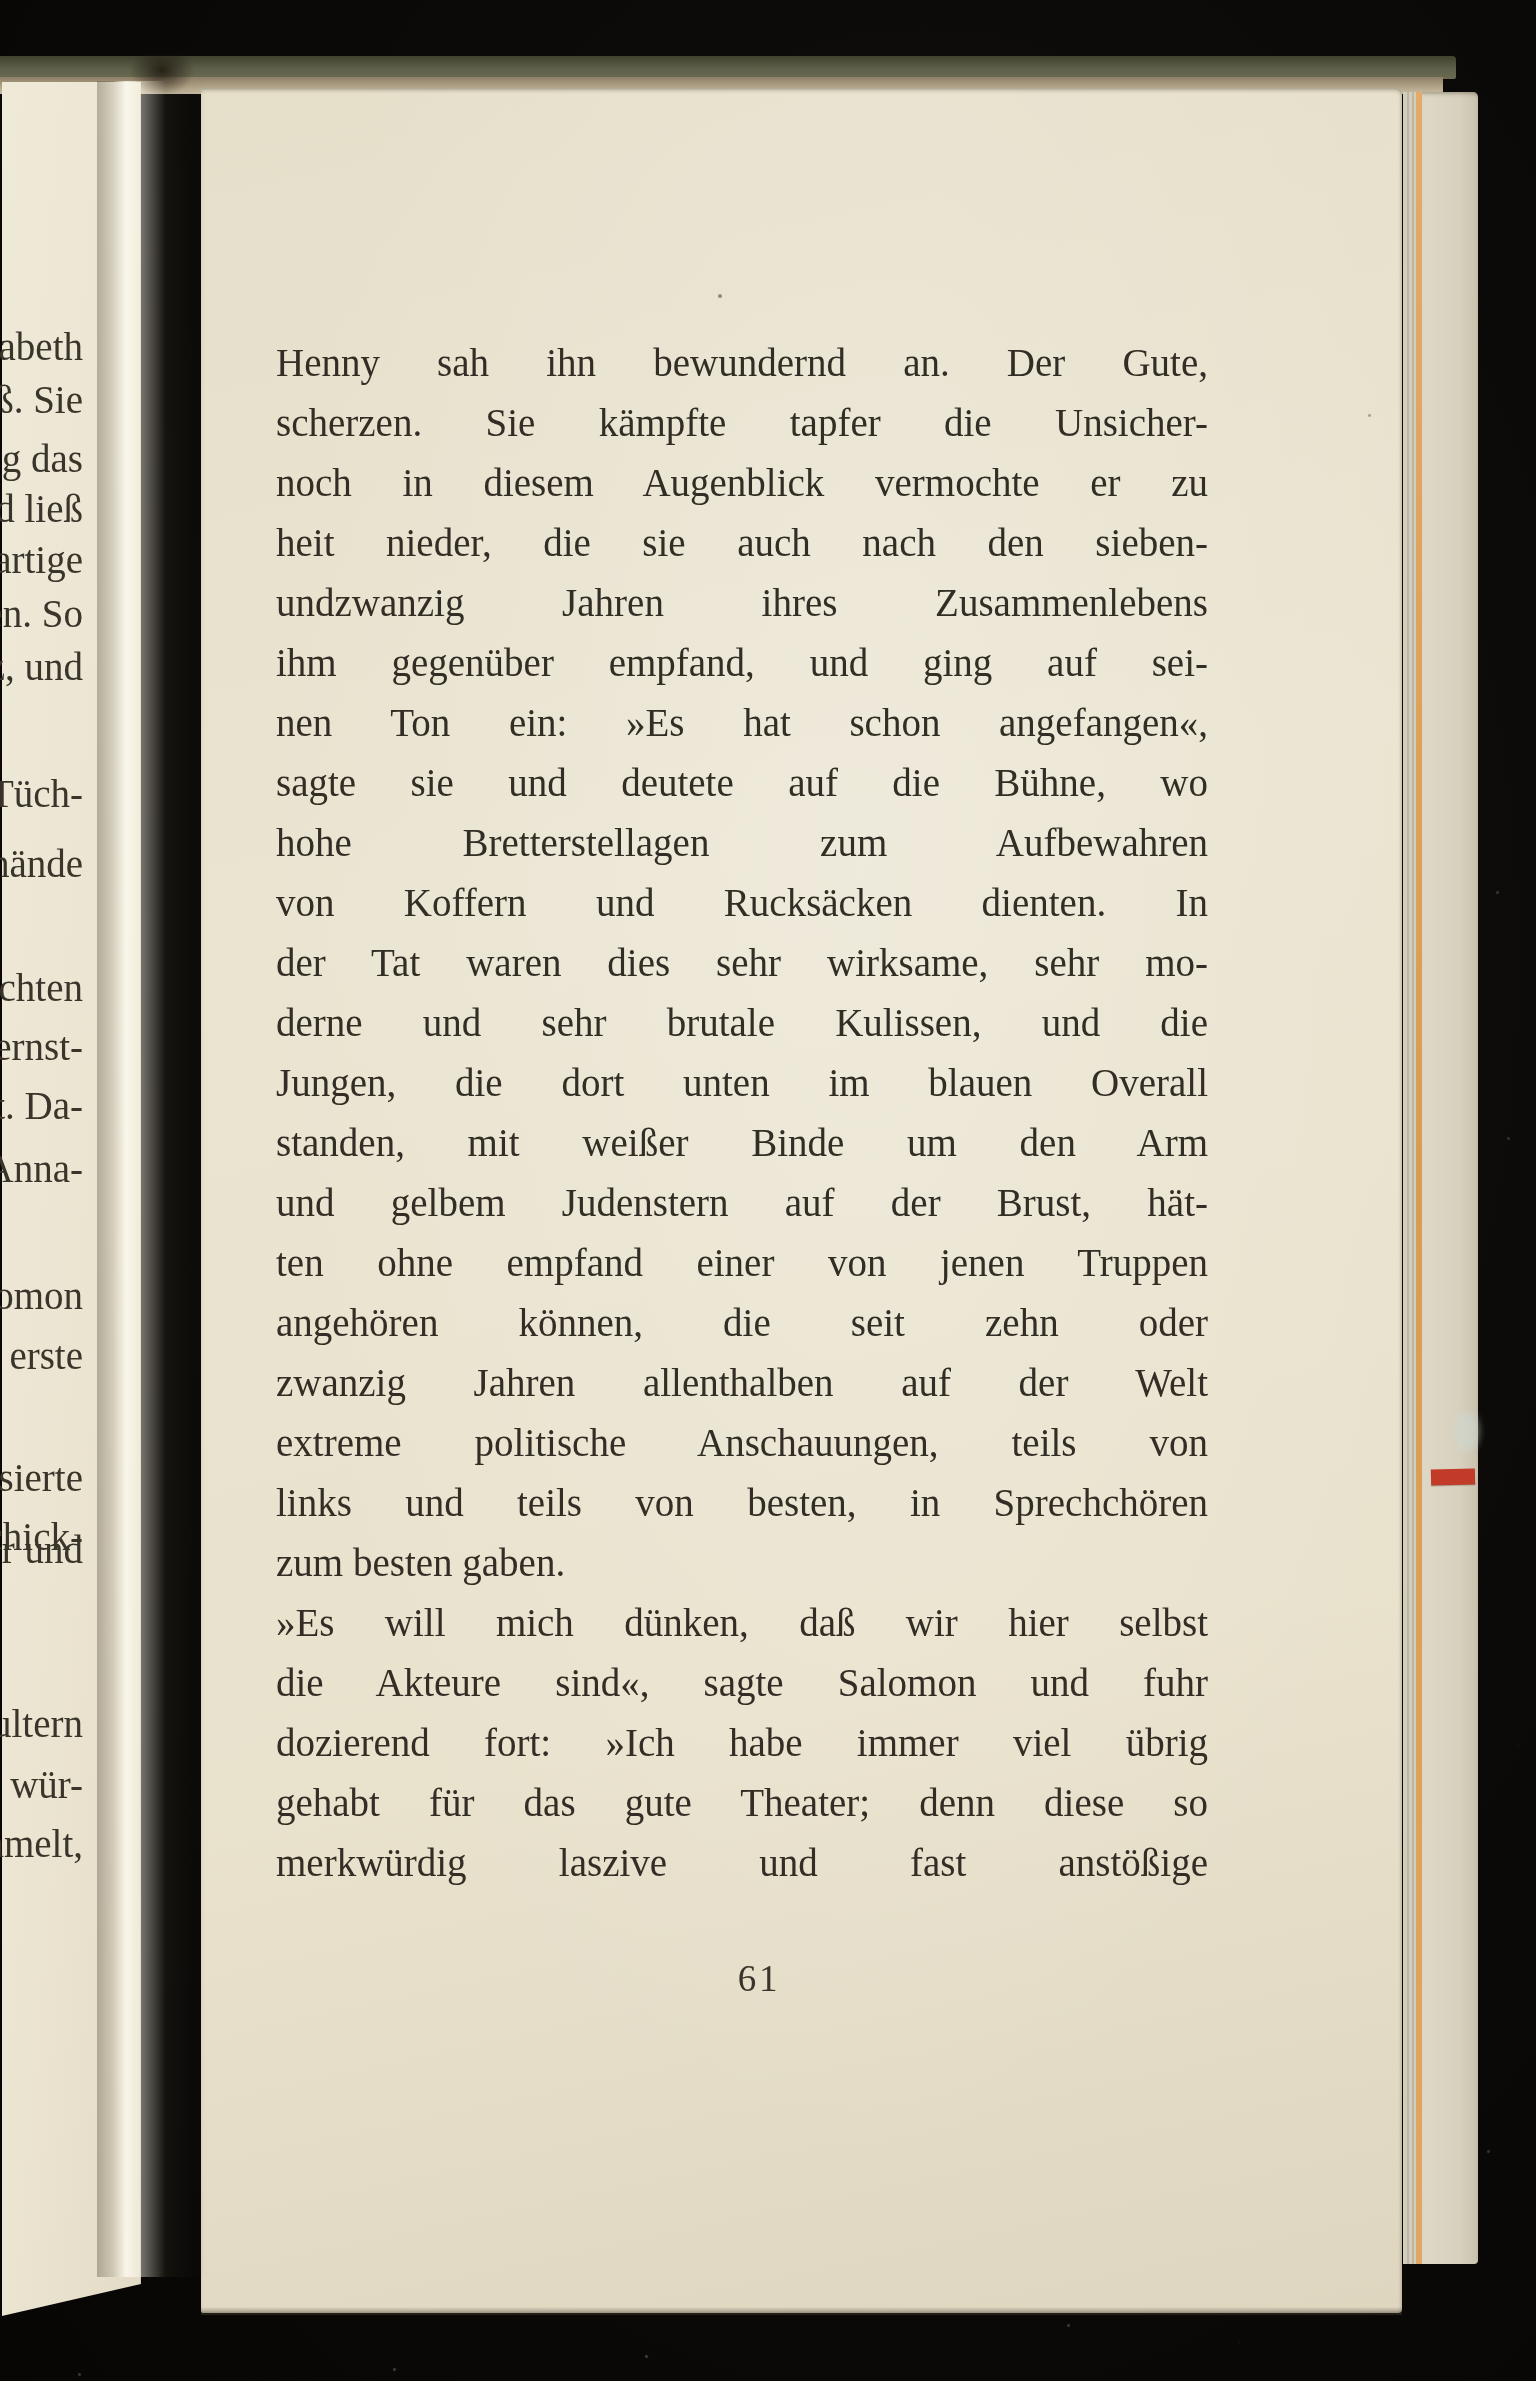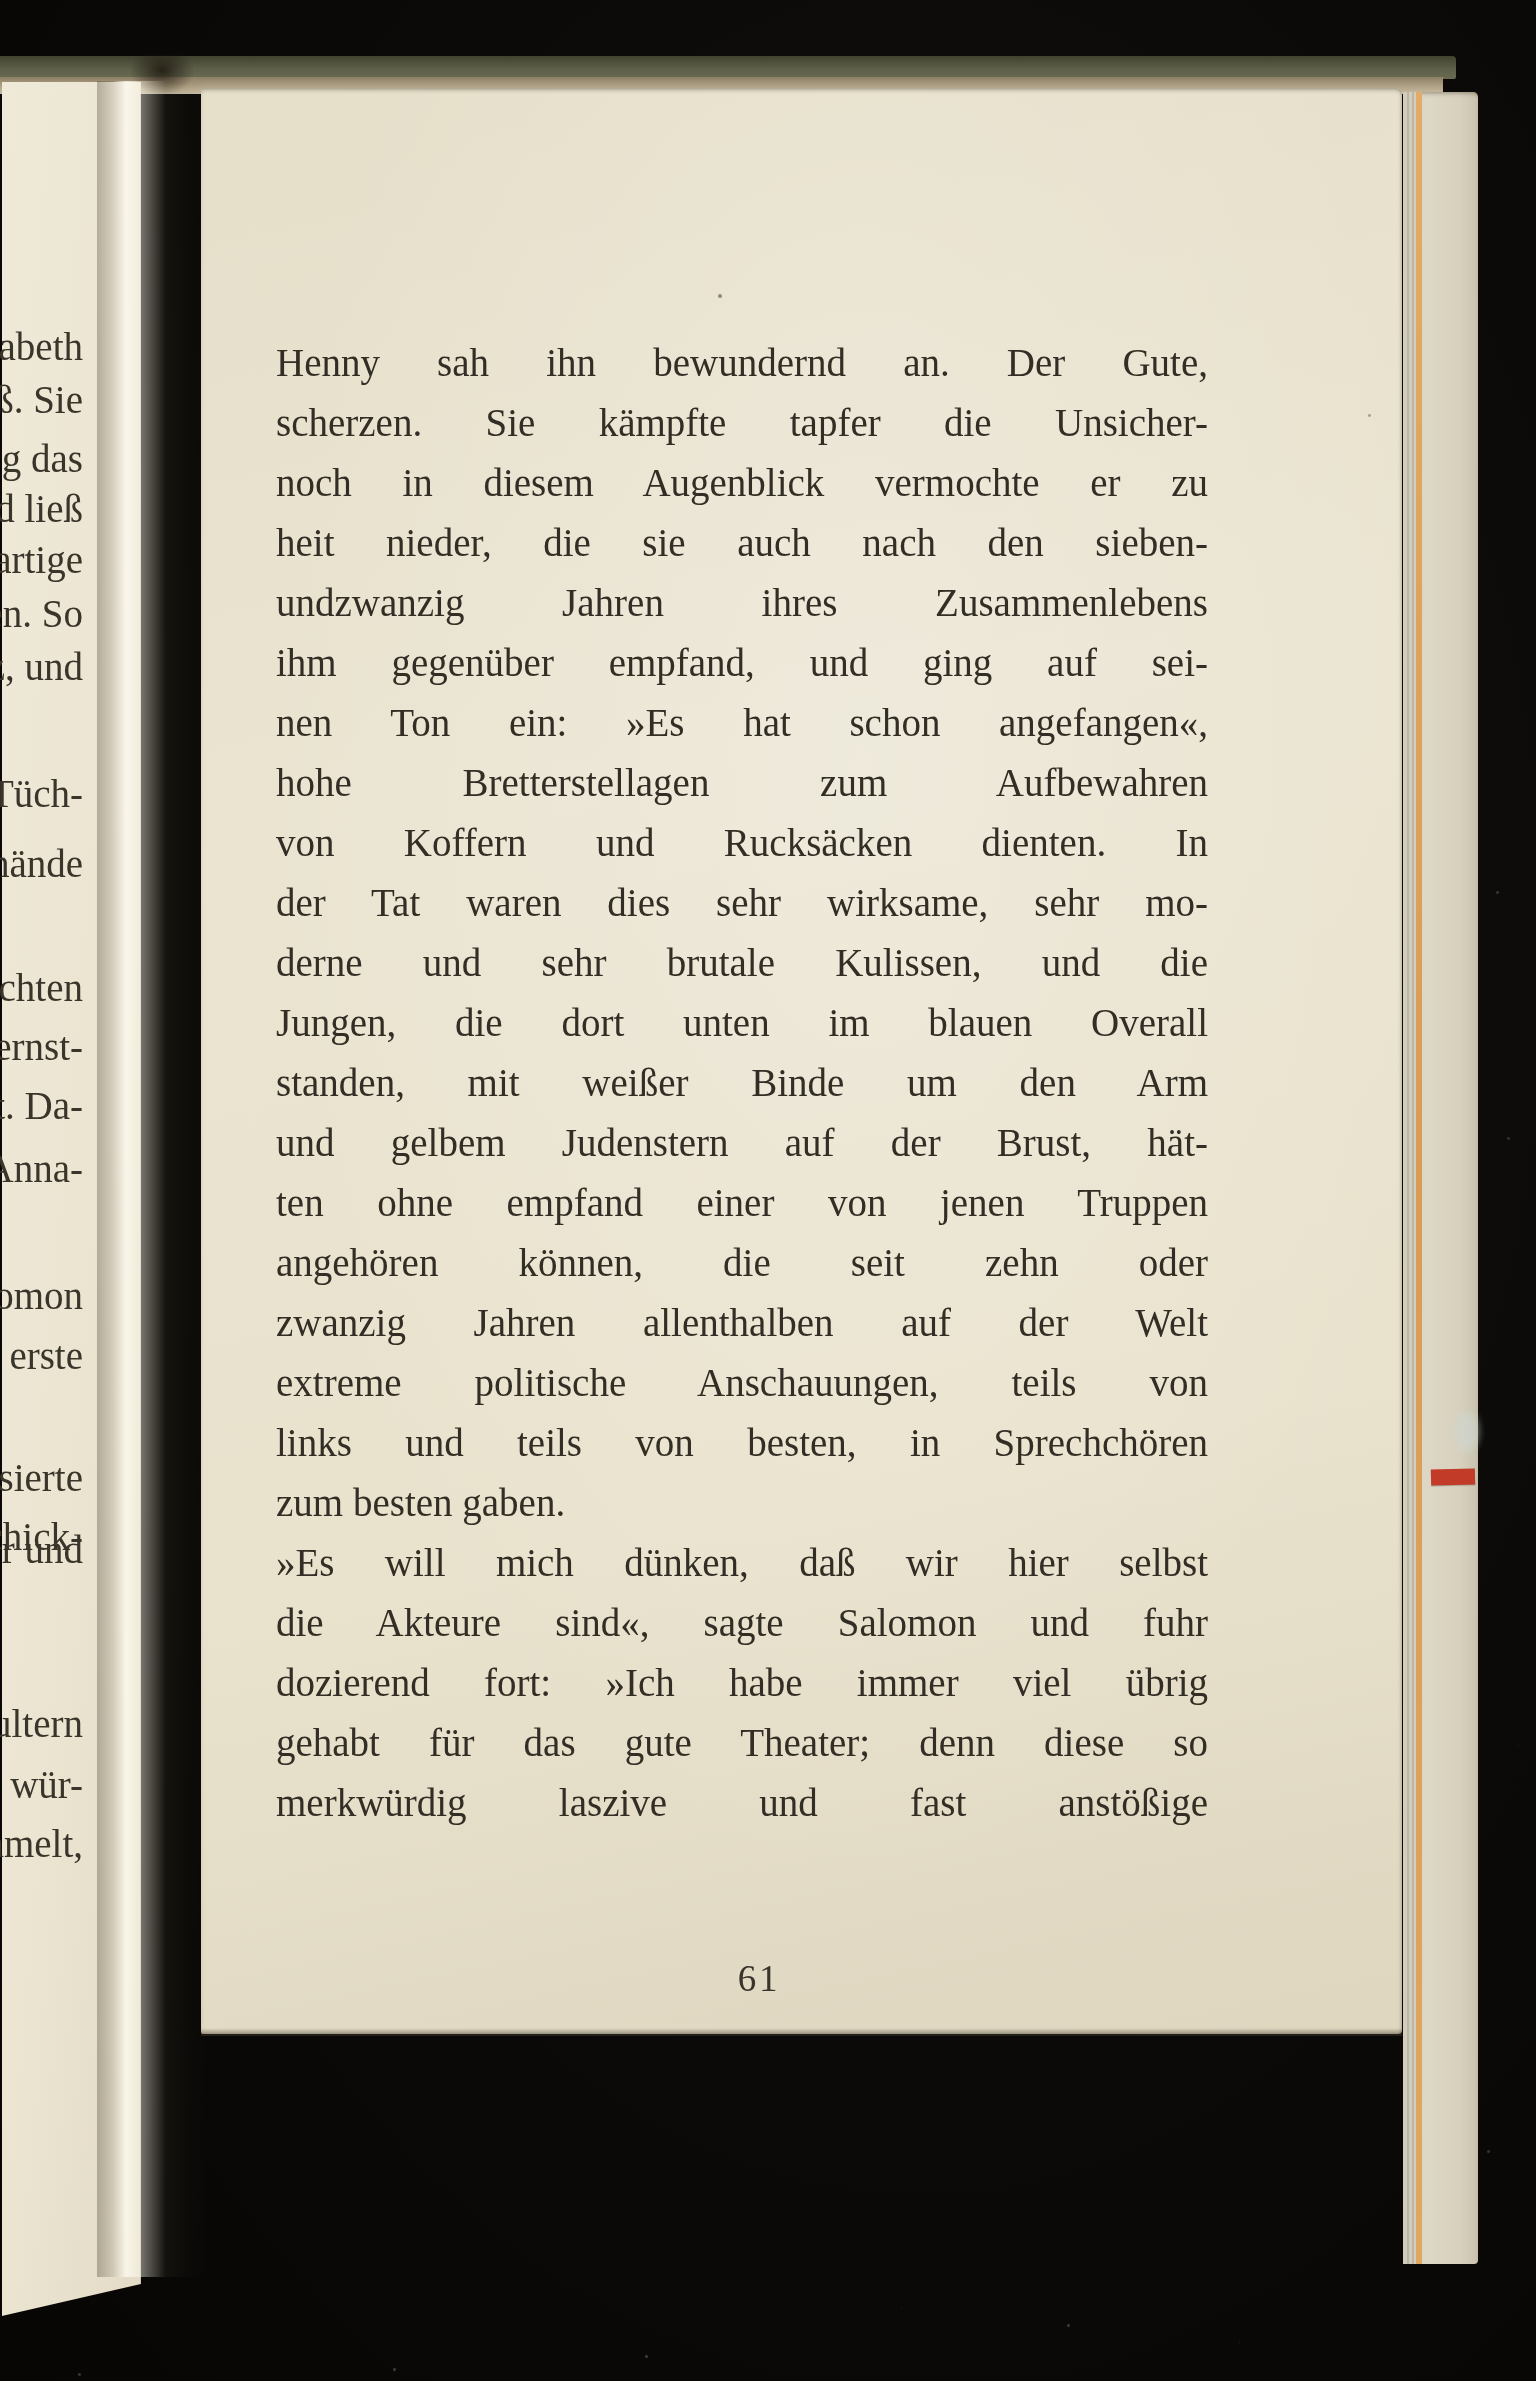--- a/index.html
+++ b/index.html
@@ -22,21 +22,21 @@
     clip-path:polygon(0 0,100% 0,100% calc(100% - 32px),0 100%);}
   .frag{position:absolute;right:1454px;z-index:3;white-space:nowrap;
     height:60px;line-height:60px;font-size:39px;color:#3a352b;text-align:left;}
   
   .gutter{position:absolute;left:97px;top:81px;width:111px;height:2196px;z-index:4;
     background:linear-gradient(90deg,
       rgba(46,38,24,.30) 0%, rgba(46,38,24,.12) 14%,
       rgba(252,249,238,.85) 26%, rgba(248,244,230,.45) 40%,
       rgba(82,72,52,.16) 62%, rgba(82,72,52,.05) 82%, rgba(82,72,52,0) 100%);}
   
-  .page-main{position:absolute;left:201px;top:88px;width:1201px;height:1946px;z-index:2;
+  .page-main{position:absolute;left:201px;top:88px;width:1201px;height:2225px;z-index:2;
     border-radius:1.9px 5.6px 3.7px 1.9px;
     background:
       radial-gradient(ellipse at 55% 35%, rgba(255,255,255,.22), rgba(255,255,255,0) 65%),
       linear-gradient(168deg,#e6dfca 0%,#eae4d1 35%,#e9e2cd 70%,#ded6bf 100%);
     box-shadow:inset 0 3.7px 5.6px -2.8px rgba(70,60,40,.55), inset -2.8px 0 4.7px -2.8px rgba(70,60,40,.35);}
   .page-main::after{content:"";position:absolute;left:0;bottom:-1.9px;width:100%;height:7.5px;
     background:linear-gradient(180deg,rgba(60,54,40,0) 0%,rgba(60,54,40,.55) 100%);}
   .text-block{position:absolute;left:75px;top:245px;width:932px;z-index:3;}
   .tline{height:60px;line-height:60px;font-size:39px;color:#332e25;
     text-align:justify;text-align-last:justify;white-space:normal;}
@@ -106,20 +106,21 @@
 
   <div class="page-main">
     <div class="text-block">
       <div class="tline">Henny sah ihn bewundernd an. Der Gute,</div>
       <div class="tline">scherzen. Sie kämpfte tapfer die Unsicher-</div>
       <div class="tline">noch in diesem Augenblick vermochte er zu</div>
       <div class="tline">heit nieder, die sie auch nach den sieben-</div>
       <div class="tline">undzwanzig Jahren ihres Zusammenlebens</div>
       <div class="tline">ihm gegenüber empfand, und ging auf sei-</div>
       <div class="tline">nen Ton ein: »Es hat schon angefangen«,</div>
+      <div class="tline">sagte sie und deutete auf die Bühne, wo</div>
       <div class="tline">hohe Bretterstellagen zum Aufbewahren</div>
       <div class="tline">von Koffern und Rucksäcken dienten. In</div>
       <div class="tline">der Tat waren dies sehr wirksame, sehr mo-</div>
       <div class="tline">derne und sehr brutale Kulissen, und die</div>
       <div class="tline">Jungen, die dort unten im blauen Overall</div>
       <div class="tline">standen, mit weißer Binde um den Arm</div>
       <div class="tline">und gelbem Judenstern auf der Brust, hät-</div>
       <div class="tline">ten ohne empfand einer von jenen Truppen</div>
       <div class="tline">angehören können, die seit zehn oder</div>
       <div class="tline">zwanzig Jahren allenthalben auf der Welt</div>

